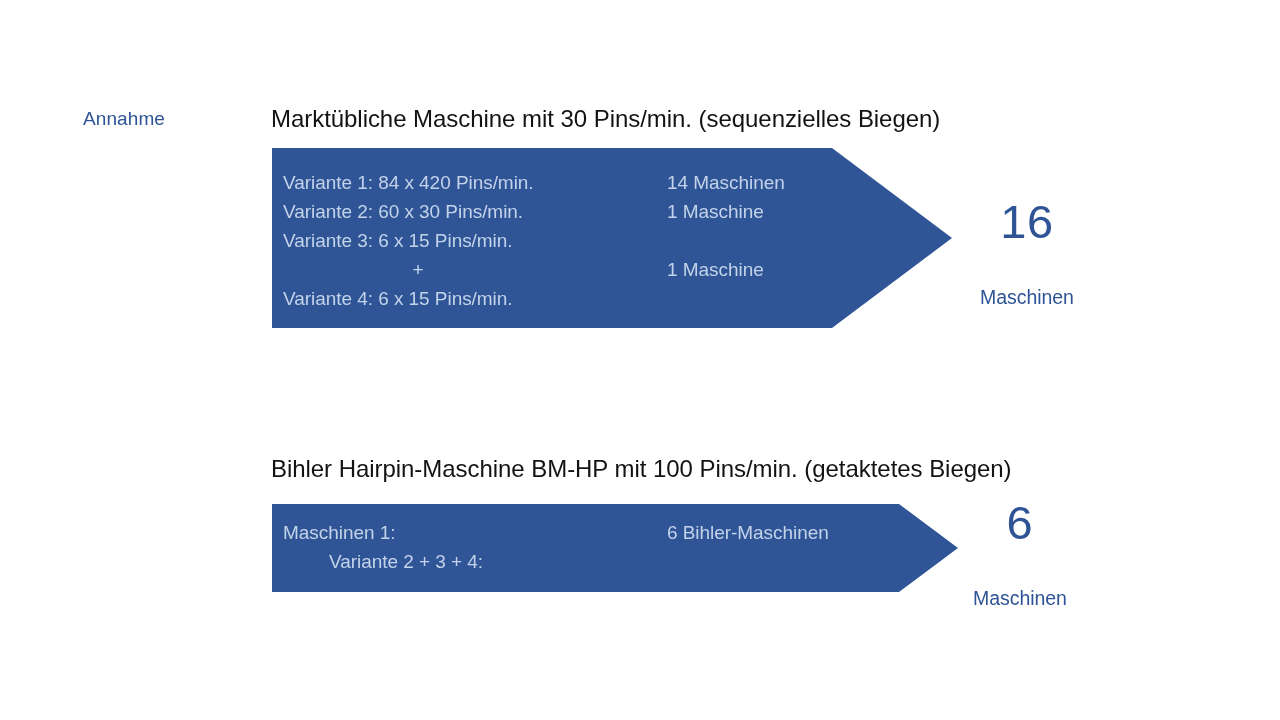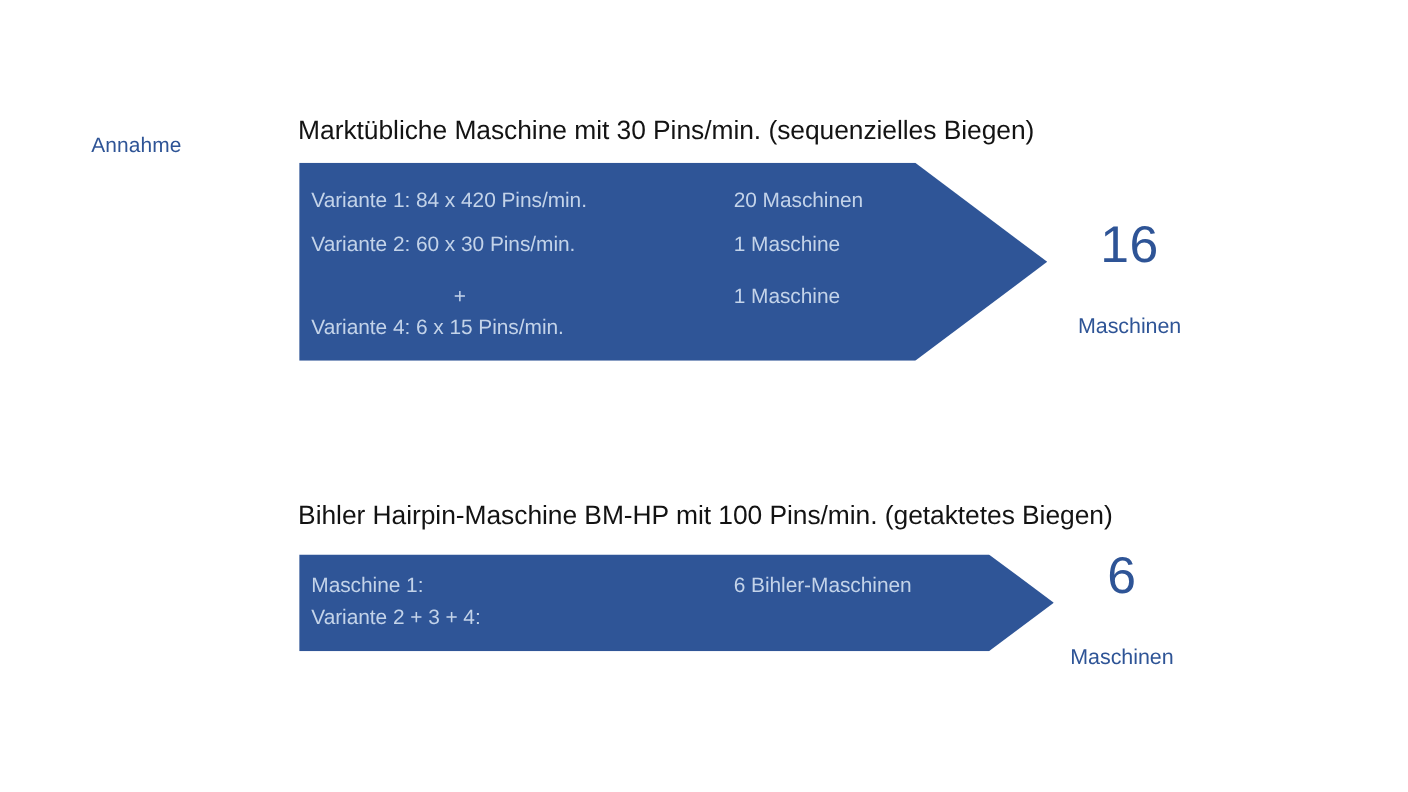--- a/index.html
+++ b/index.html
@@ -21,21 +21,21 @@
     position: absolute;
     inset: 0;
     width: 1280px;
     height: 720px;
   }
 
   
   .assumption-label {
     position: absolute;
     left: 83px;
-    top: 120px;
+    top: 106px;
     font-size: 19px;
     line-height: 26px;
     color: #2E5496;
     white-space: nowrap;
     letter-spacing: 0.1px;
   }
 
   
   .headline {
     position: absolute;
@@ -127,25 +127,29 @@
 
   <div class="headline one">Marktübliche Maschine mit 30 Pins/min. (sequenzielles Biegen)</div>
 
   <div class="arrow-block" id="arrow-1" style="left:272px; top:148px; width:680px; height:180px;">
     <svg class="arrow-svg" width="680" height="180" viewBox="0 0 680 180">
       <polygon points="0,0 560,0 680,90 560,180 0,180" fill="#2F5597"></polygon>
     </svg>
     <div class="arrow-rows">
       <div class="arrow-row" style="top:20px;">
         <span class="col-left">Variante 1: 84 x 420 Pins/min.</span>
-        <span class="col-right">20 Maschinen</span>
+        <span class="col-right">14 Maschinen</span>
       </div>
-      <div class="arrow-row" style="top:60px;text-align:center;">
+      <div class="arrow-row" style="top:49px;text-align:center;">
         <span class="col-left">Variante 2: 60 x 30 Pins/min.</span>
         <span class="col-right">1 Maschine</span>
+      </div>
+      <div class="arrow-row" style="top:78px;">
+        <span class="col-left">Variante 3: 6 x 15 Pins/min.</span>
+        <span class="col-right"></span>
       </div>
       <div class="arrow-row" style="top:107px;">
         <span class="col-left plus-center">+</span>
         <span class="col-right">1 Maschine</span>
       </div>
       <div class="arrow-row" style="top:136px;text-align:right;">
         <span class="col-left">Variante 4: 6 x 15 Pins/min.</span>
         <span class="col-right"></span>
       </div>
     </div>
@@ -157,24 +161,24 @@
   </div>
 
   <div class="headline two">Bihler Hairpin-Maschine BM-HP mit 100 Pins/min. (getaktetes Biegen)</div>
 
   <div class="arrow-block" id="arrow-2" style="left:272px; top:504px; width:686px; height:88px;">
     <svg class="arrow-svg" width="686" height="88" viewBox="0 0 686 88">
       <polygon points="0,0 627,0 686,44 627,88 0,88" fill="#2F5597"></polygon>
     </svg>
     <div class="arrow-rows">
       <div class="arrow-row" style="top:14px;">
-        <span class="col-left">Maschine 1:</span>
+        <span class="col-left">Maschinen 1:</span>
         <span class="col-right">6 Bihler-Maschinen</span>
       </div>
-      <div class="arrow-row" style="top:43px;">
+      <div class="arrow-row" style="top:43px;margin-left:46px;">
         <span class="col-left">Variante 2 + 3 + 4:</span>
       </div>
     </div>
   </div>
 
   <div class="result" id="result-2">
     <span class="result-number">6</span>
     <span class="result-unit">Maschinen</span>
   </div>
 

